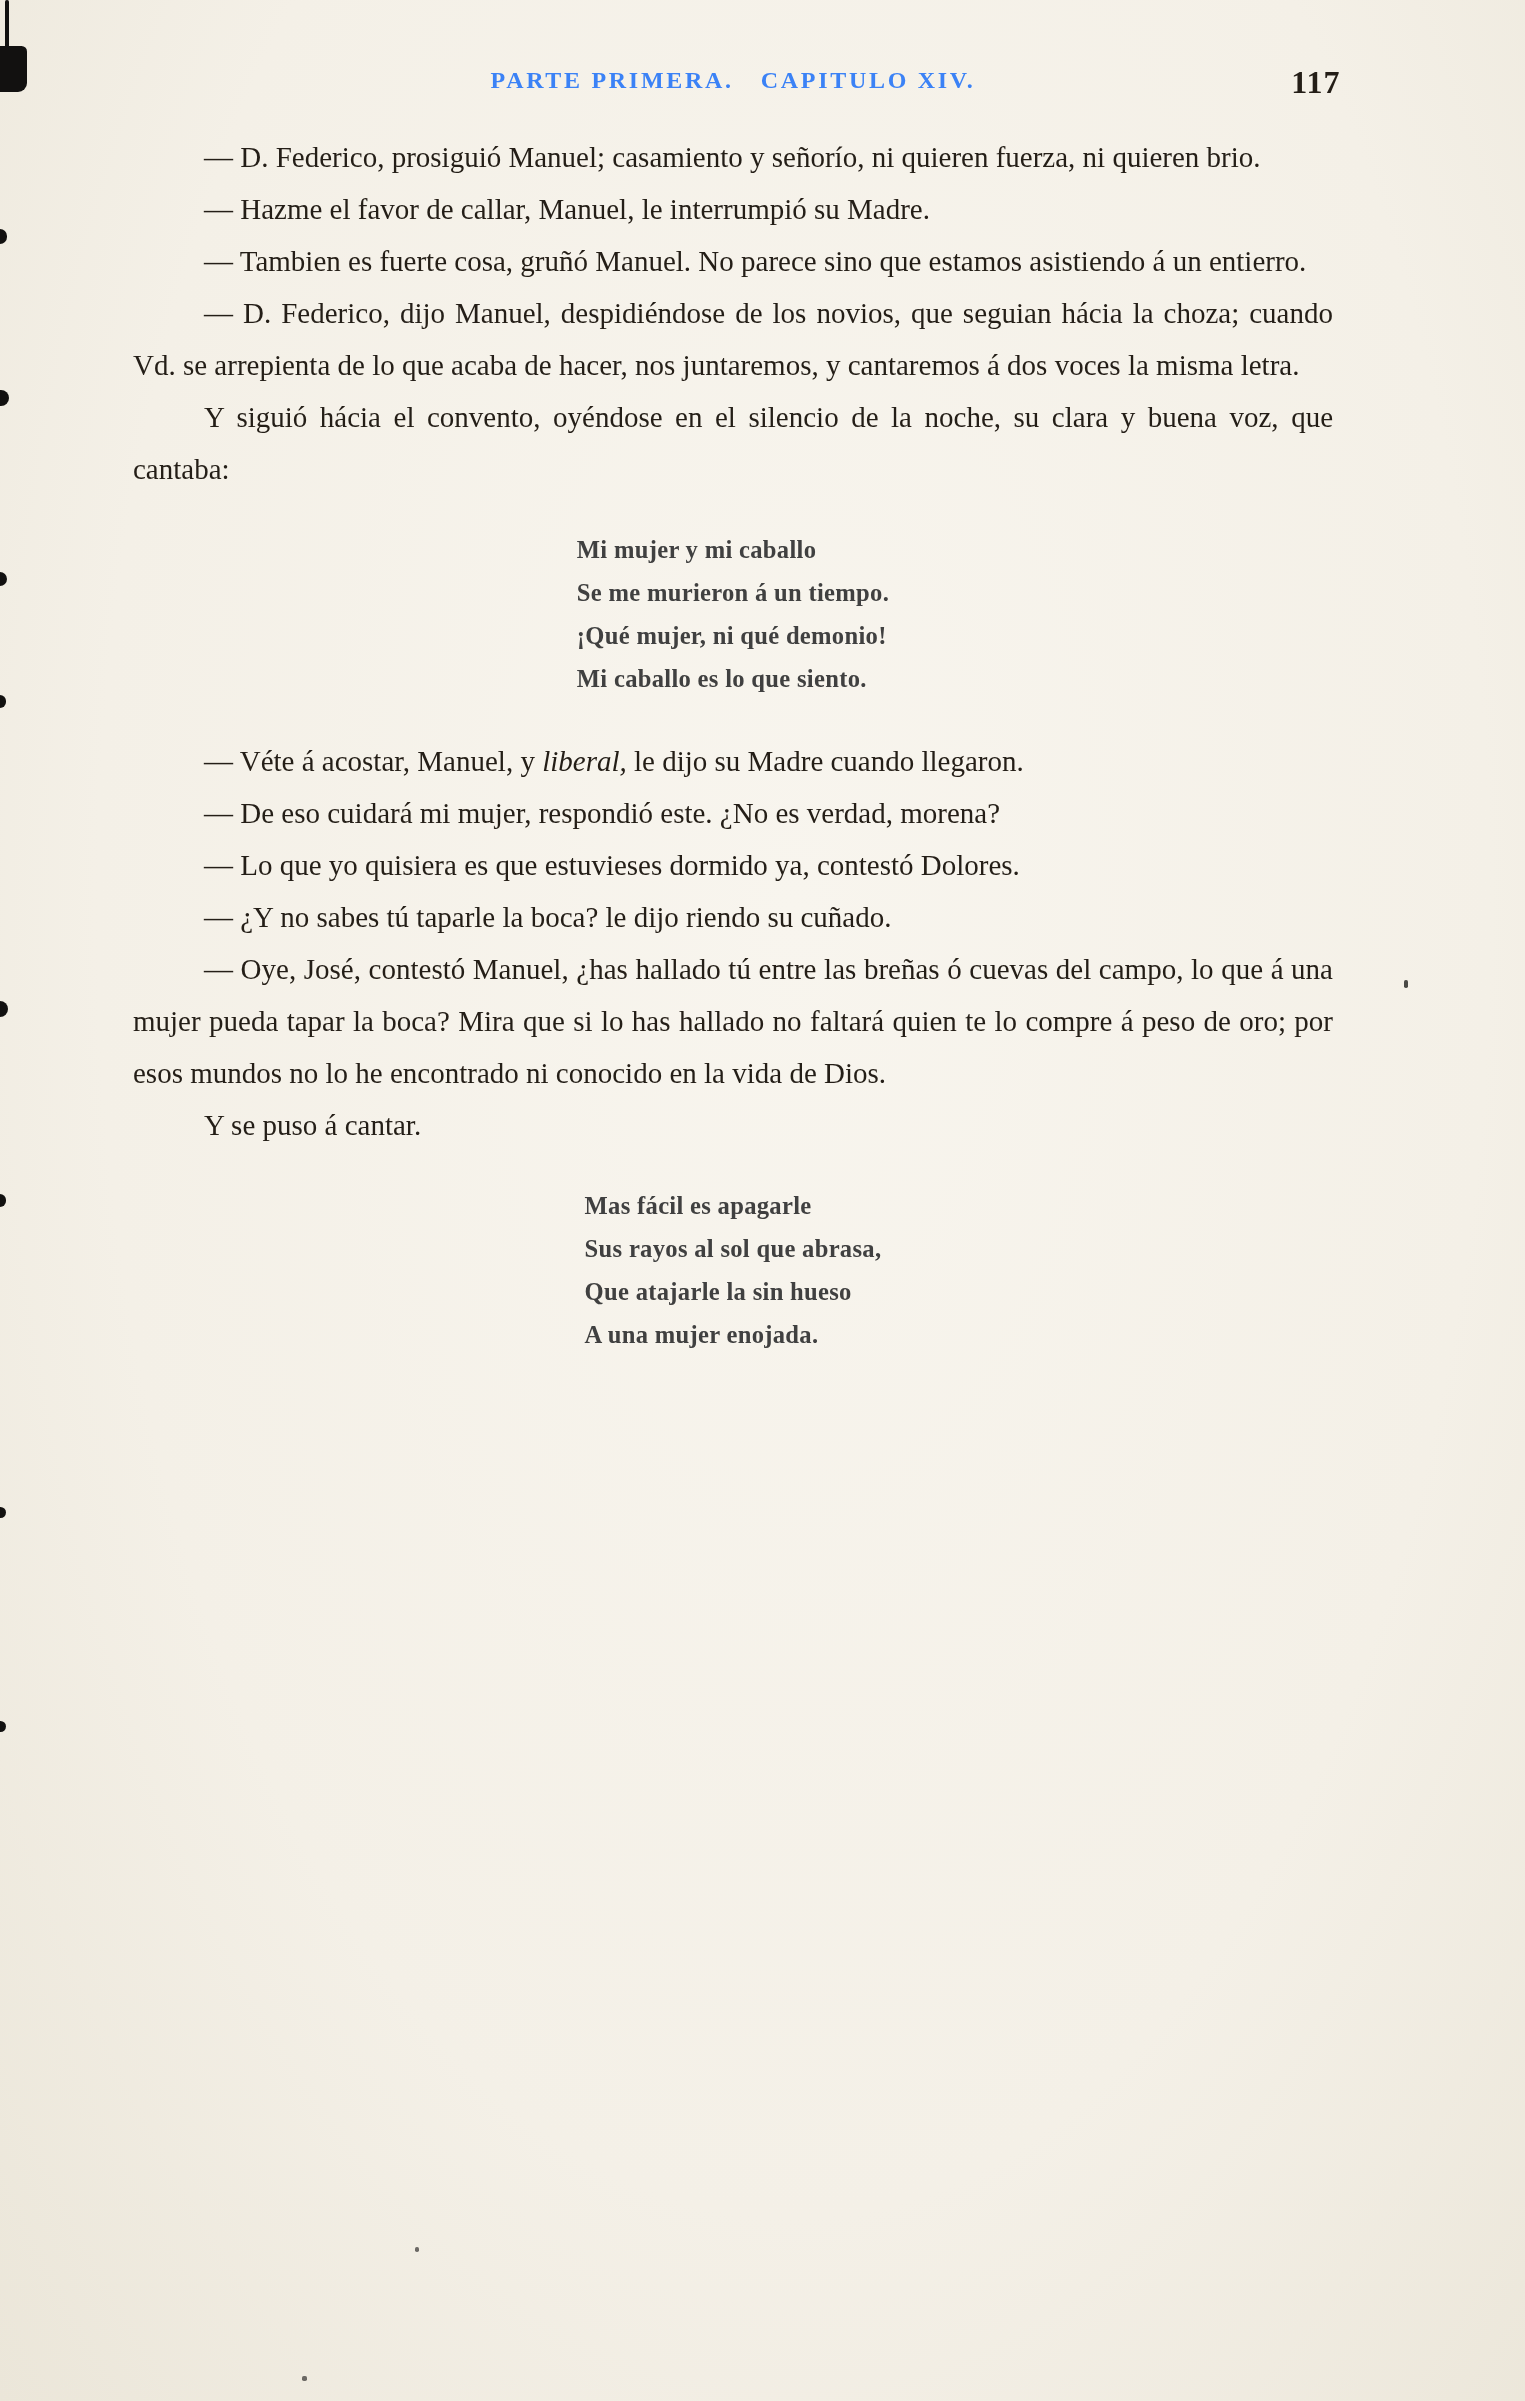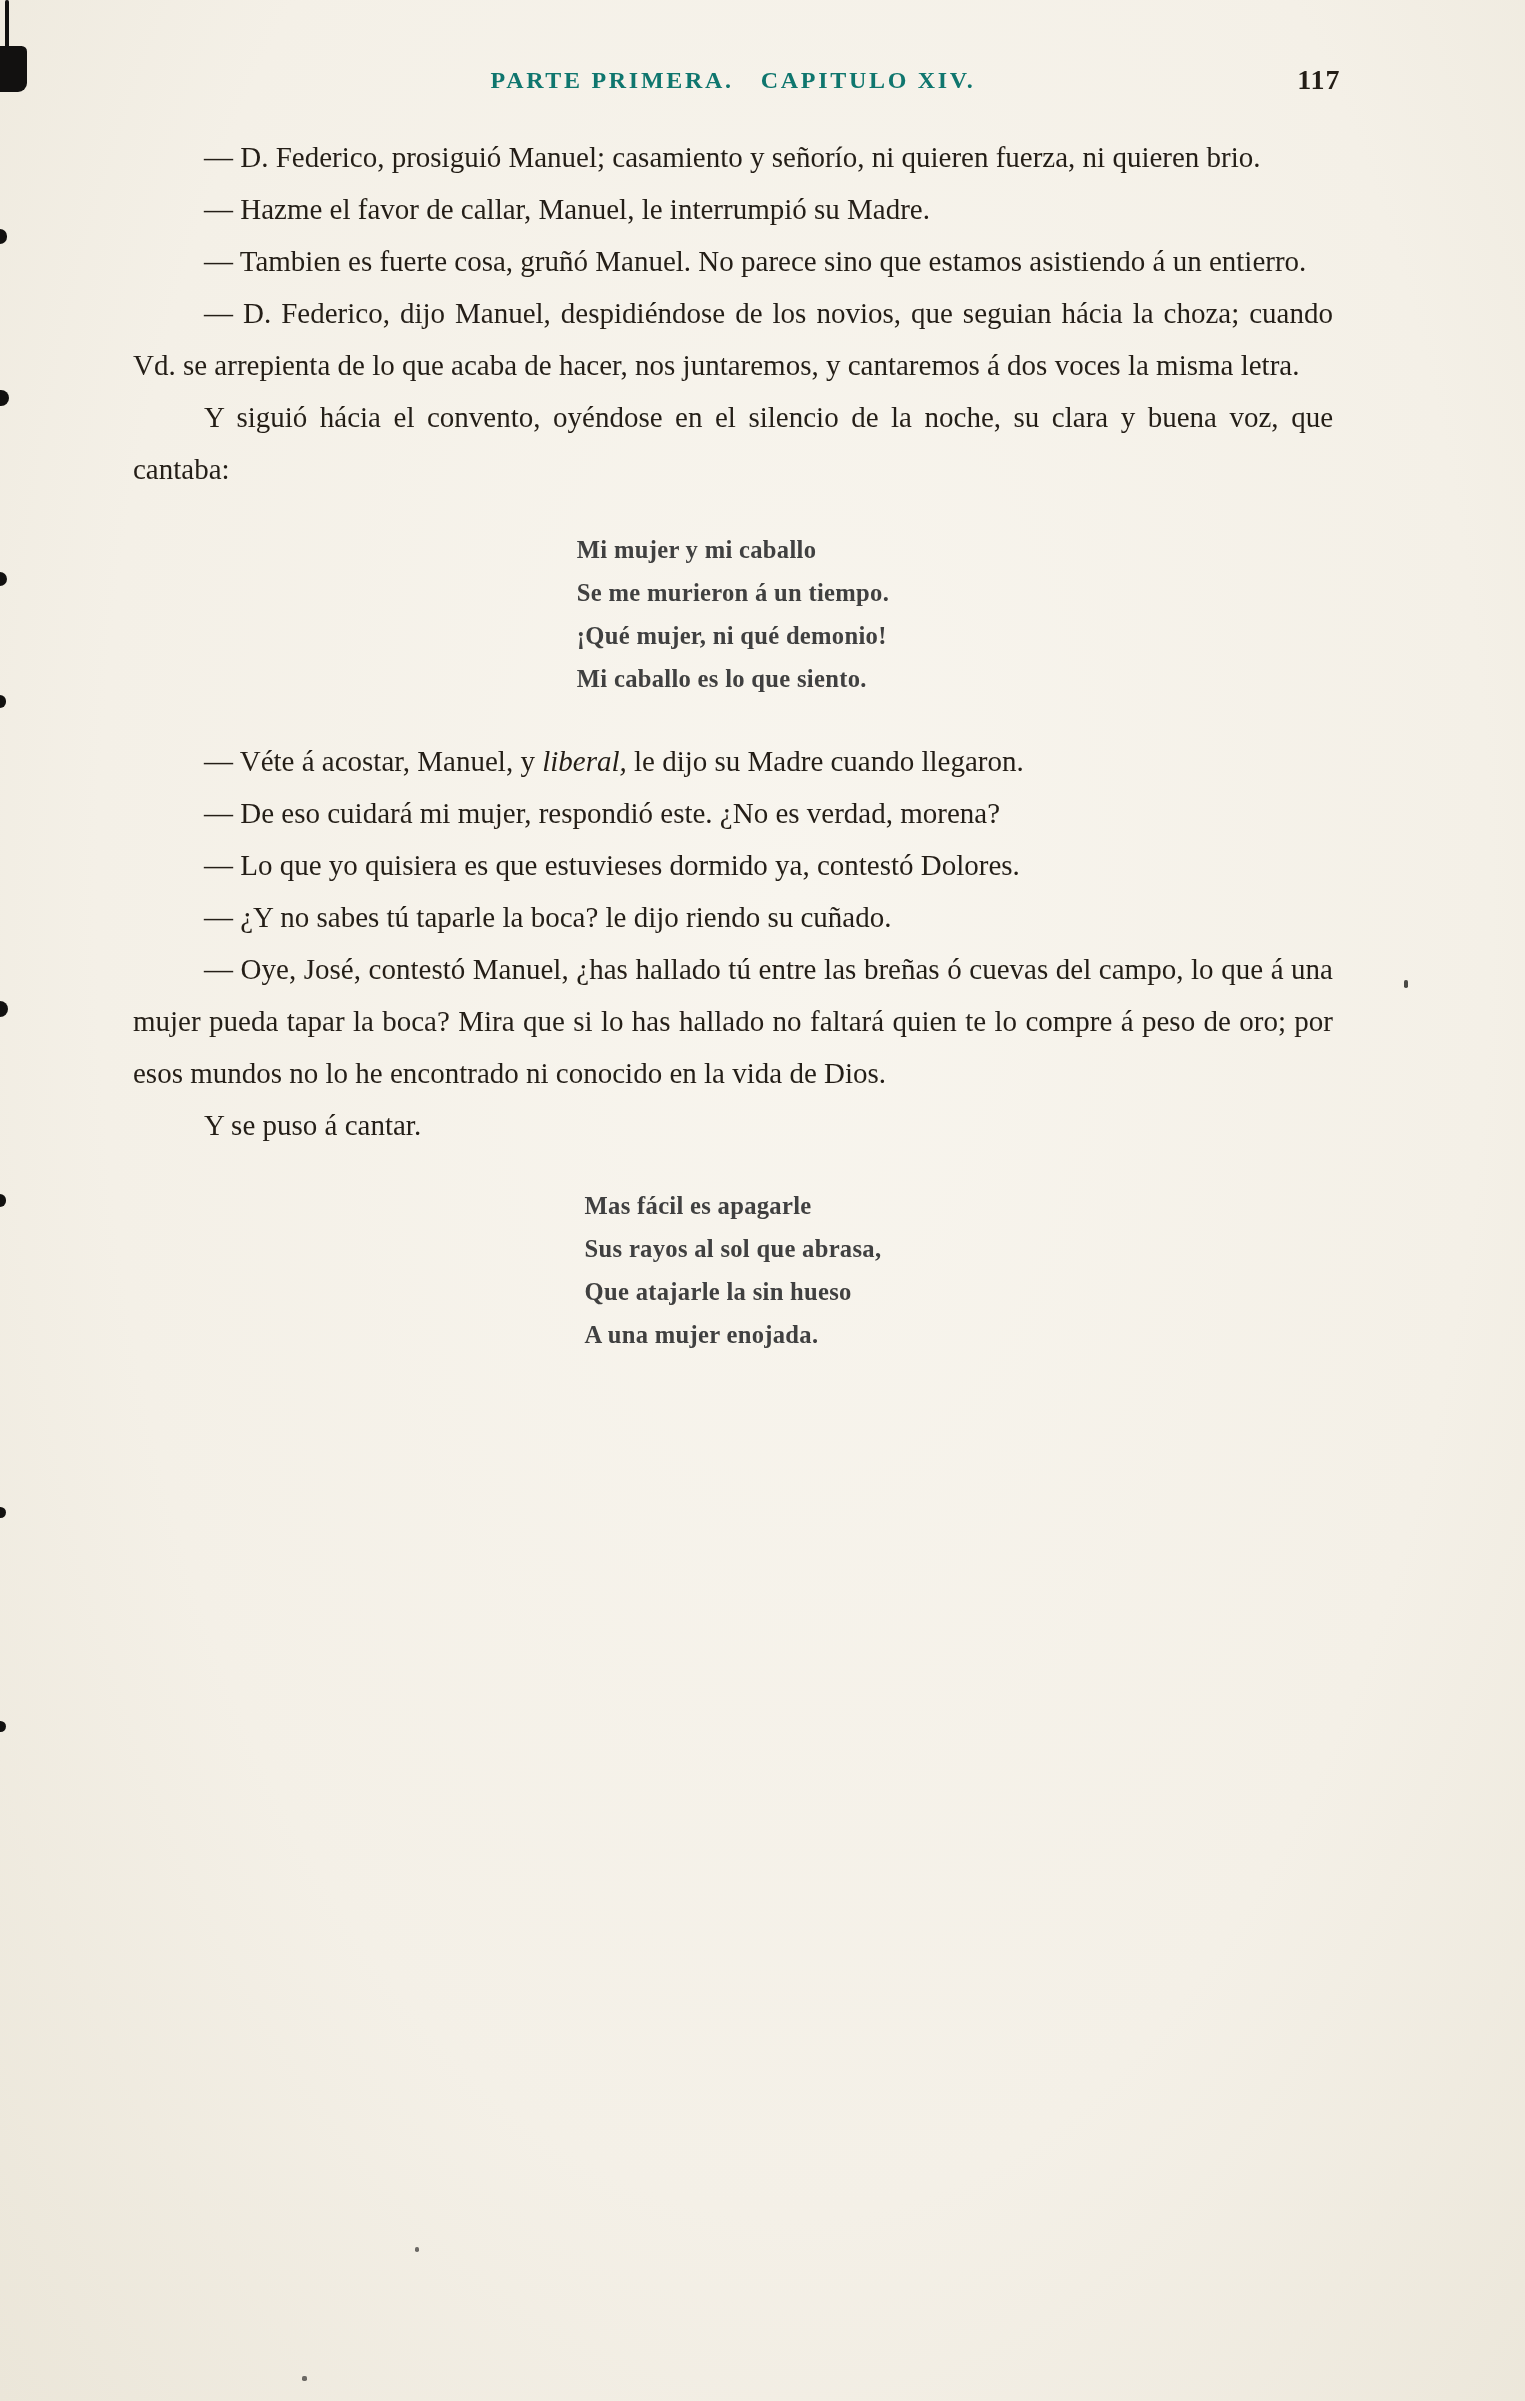--- a/index.html
+++ b/index.html
@@ -20,29 +20,29 @@
   }
   .header {
     position:relative;
     text-align:center;
     height:40px;
   }
   .header-title {
     font-size:24px;
     font-weight:bold;
     letter-spacing:2.7px;
-    color:#0f766e;
+    color:#3b82f6;
     white-space:nowrap;
   }
   .header-title .sep { display:inline-block; width:27px; }
   .pagenum {
     position:absolute;
     right:-7.3px;
     top:-2.7px;
-    font-size:28px;
+    font-size:32px;
     font-weight:bold;
     letter-spacing:0.9px;
   }
   .body-text {
     margin-top:24px;
     font-size:29px;
     line-height:52px;
     text-align:justify;
   }
   .para { text-indent:71px; }

